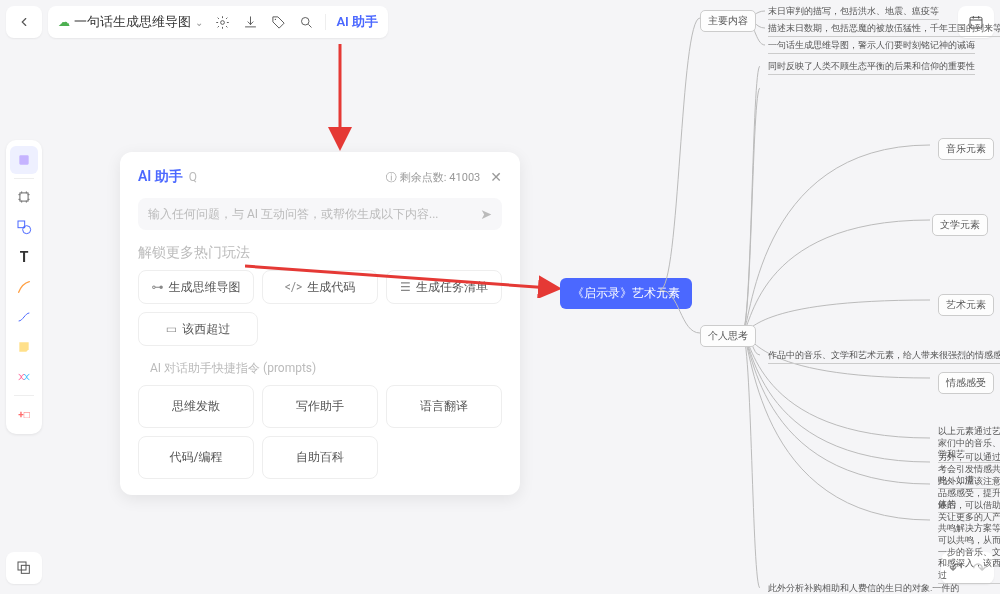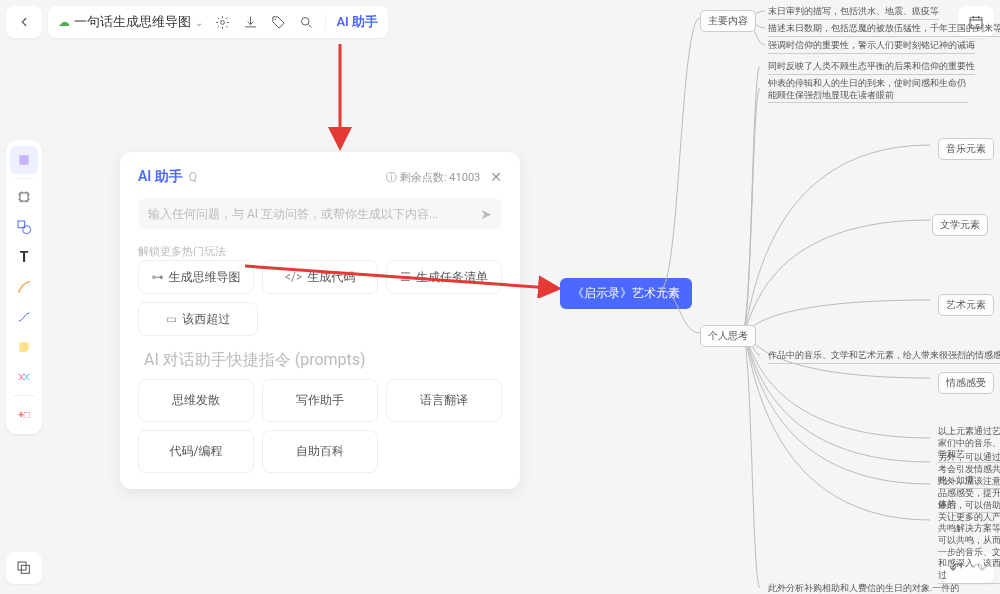--- a/index.html
+++ b/index.html
@@ -41,26 +41,26 @@
     .ai-head-left { display:flex; align-items:center; gap:6px;}
     .ai-head-title { font-size:14px; font-weight:600; color:#4b68ff;}
     .ai-head-q { color:#bbb; font-size:12px;}
     .ai-head-right { display:flex; align-items:center; gap:10px;}
     .ai-points { font-size:11px; color:#999; display:flex; align-items:center; gap:3px;}
     .ai-close { color:#999; font-size:14px; cursor:pointer;}
     .ai-input-wrap { display:flex; align-items:center; background:#f7f7f9; border-radius:8px; padding:8px 10px; margin-bottom:14px;}
     .ai-input { flex:1; border:none; background:transparent; outline:none; font-size:12px; color:#6d28d9;}
     .ai-input::placeholder { color:#bbb;}
     .ai-send { color:#bbb; font-size:14px;}
-    .ai-section-label { font-size:11px; color:#bbb; margin-bottom:1px;}
+    .ai-section-label { font-size:14px; color:#bbb; margin-bottom:8px;}
     .ai-btn-row { display:flex; gap:8px; margin-bottom:8px;}
     .ai-action-btn { flex:1; height:34px; border:1px solid #eee; border-radius:8px; background:#fff; display:flex; align-items:center; justify-content:center; gap:5px; font-size:12px; color:#555; cursor:pointer;}
     .ai-action-btn.single { flex:0 0 auto; width:120px;}
     .ai-action-icon { font-size:12px; color:#888;}
-    .ai-prompts-label { font-size:16px; color:#bbb; margin:14px 6px 8px;}
+    .ai-prompts-label { font-size:12px; color:#bbb; margin:14px 12px 8px;}
     .ai-prompt-grid { display:grid; grid-template-columns:repeat(3,1fr); gap:8px;}
     .ai-prompt-btn { height:43px; border:1px solid #eee; border-radius:8px; background:#fff; display:flex; align-items:center; justify-content:center; font-size:12px; color:#555; cursor:pointer;}
     
     
     .arrow-svg { position:absolute; pointer-events:none;}
     
     
     .center-node { position:absolute; left:560px; top:278px; background:#4b68ff; color:#fff; padding:7px 12px; border-radius:6px; font-size:12px; white-space:nowrap;}
     
     
@@ -273,23 +273,22 @@
     <path d="M82 333 C 92 333 92 484 270 484"></path>
     <path d="M82 333 C 92 333 92 520 270 520"></path>
     <path d="M82 333 C 92 333 92 588 100 588"></path>
   </svg>
 
   <div class="mm-node" style="left:40px; top:10px;">主要内容</div>
   <div class="mm-node" style="left:40px; top:325px;">个人思考</div>
 
   <div class="mm-leaf" style="left:108px; top:5px;">末日审判的描写，包括洪水、地震、瘟疫等</div>
   <div class="mm-leaf" style="left:108px; top:22px;">描述末日数期，包括恶魔的被放伍猛性，千年王国的到来等</div>
-  <div class="mm-leaf" style="left:108px; top:39px;">强调时信仰的重要性，警示人们要时刻铭记神的诫诲</div>
+  <div class="mm-leaf" style="left:108px; top:39px;">一句话生成思维导图，警示人们要时刻铭记神的诫诲</div>
   <div class="mm-leaf" style="left:108px; top:60px;">同时反映了人类不顾生态平衡的后果和信仰的重要性</div>
-  <div class="mm-leaf wrap" style="left:108px; top:78px;">钟表的停辑和人的生日的到来，使时间感和生命仍能顾住保强烈地显现在读者眼前</div>
 
   <div class="mm-node" style="left:278px; top:138px;">音乐元素</div>
   <div class="mm-node" style="left:272px; top:214px;">文学元素</div>
   <div class="mm-node" style="left:278px; top:294px;">艺术元素</div>
   <div class="mm-node" style="left:278px; top:372px;">情感感受</div>
 
   <div class="mm-leaf" style="left:108px; top:349px;">作品中的音乐、文学和艺术元素，给人带来很强烈的情感感受</div>
 
   <div class="mm-leaf wrap" style="left:278px; top:426px; width:80px;">以上元素通过艺术家们中的音乐、文学和艺</div>
   <div class="mm-leaf wrap" style="left:278px; top:452px; width:80px;">另外，可以通过感考会引发情感共鸣，如满</div>

